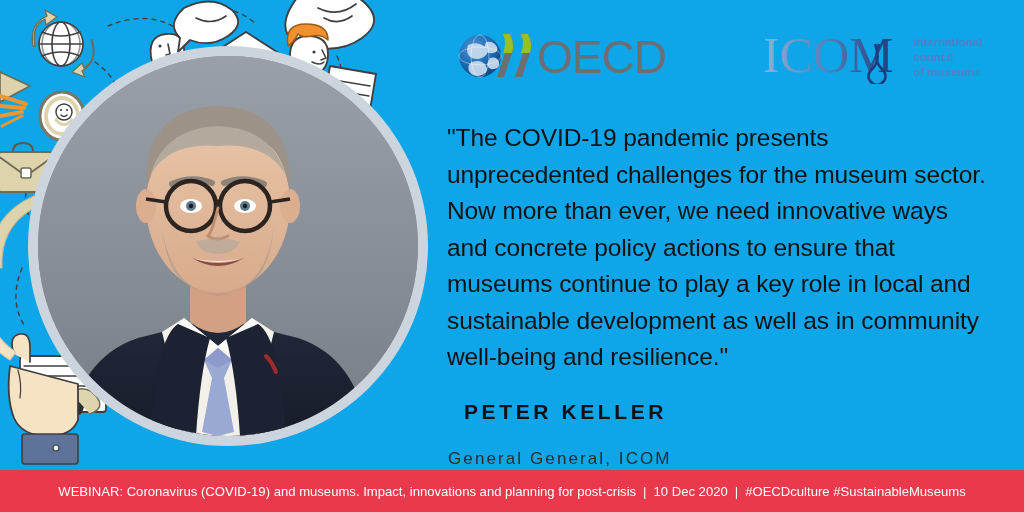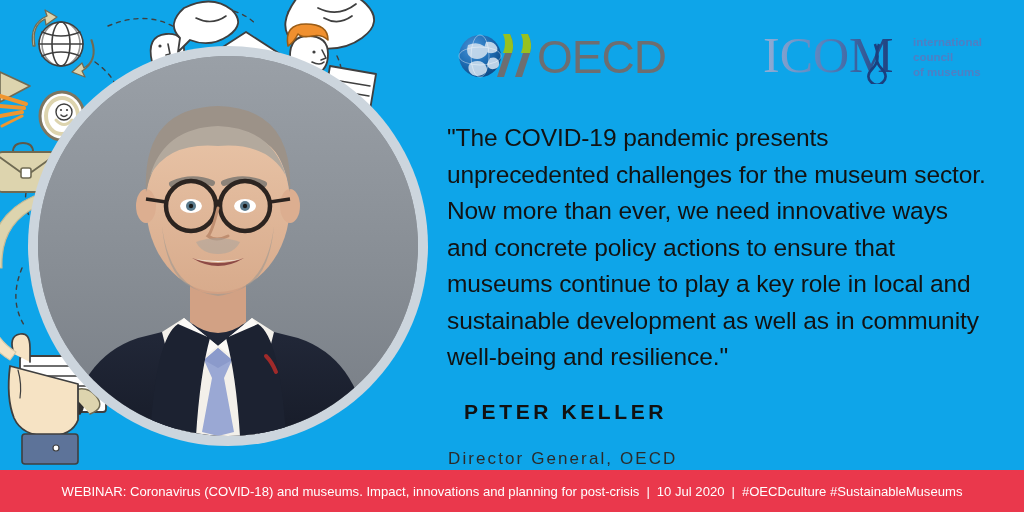--- a/index.html
+++ b/index.html
@@ -432,21 +432,21 @@
         </svg>
       </div>
     </div>
 
     <div id="quote-block">
       <p id="quote-text">"The COVID-19 pandemic presents unprecedented challenges for the museum sector. Now more than ever, we need innovative ways and concrete policy actions to ensure that museums continue to play a key role in local and sustainable development as well as in community well-being and resilience."</p>
     </div>
 
     <div id="attribution">
       <p id="author-name">PETER KELLER</p>
-      <p id="author-title">Director General, OECD</p>
+      <p id="author-title">General General, ICOM</p>
     </div>
   </div>
 
   <div id="bottom-banner">
-    <div id="banner-text"><span>WEBINAR: Coronavirus (COVID-18) and museums. Impact, innovations and planning for post-crisis</span><span class="sep">|</span><span>10 Jul 2020</span><span class="sep">|</span><span>#OECDculture #SustainableMuseums</span></div>
+    <div id="banner-text"><span>WEBINAR: Coronavirus (COVID-19) and museums. Impact, innovations and planning for post-crisis</span><span class="sep">|</span><span>10 Dec 2020</span><span class="sep">|</span><span>#OECDculture #SustainableMuseums</span></div>
   </div>
 
 </div>
 
 </body></html>

